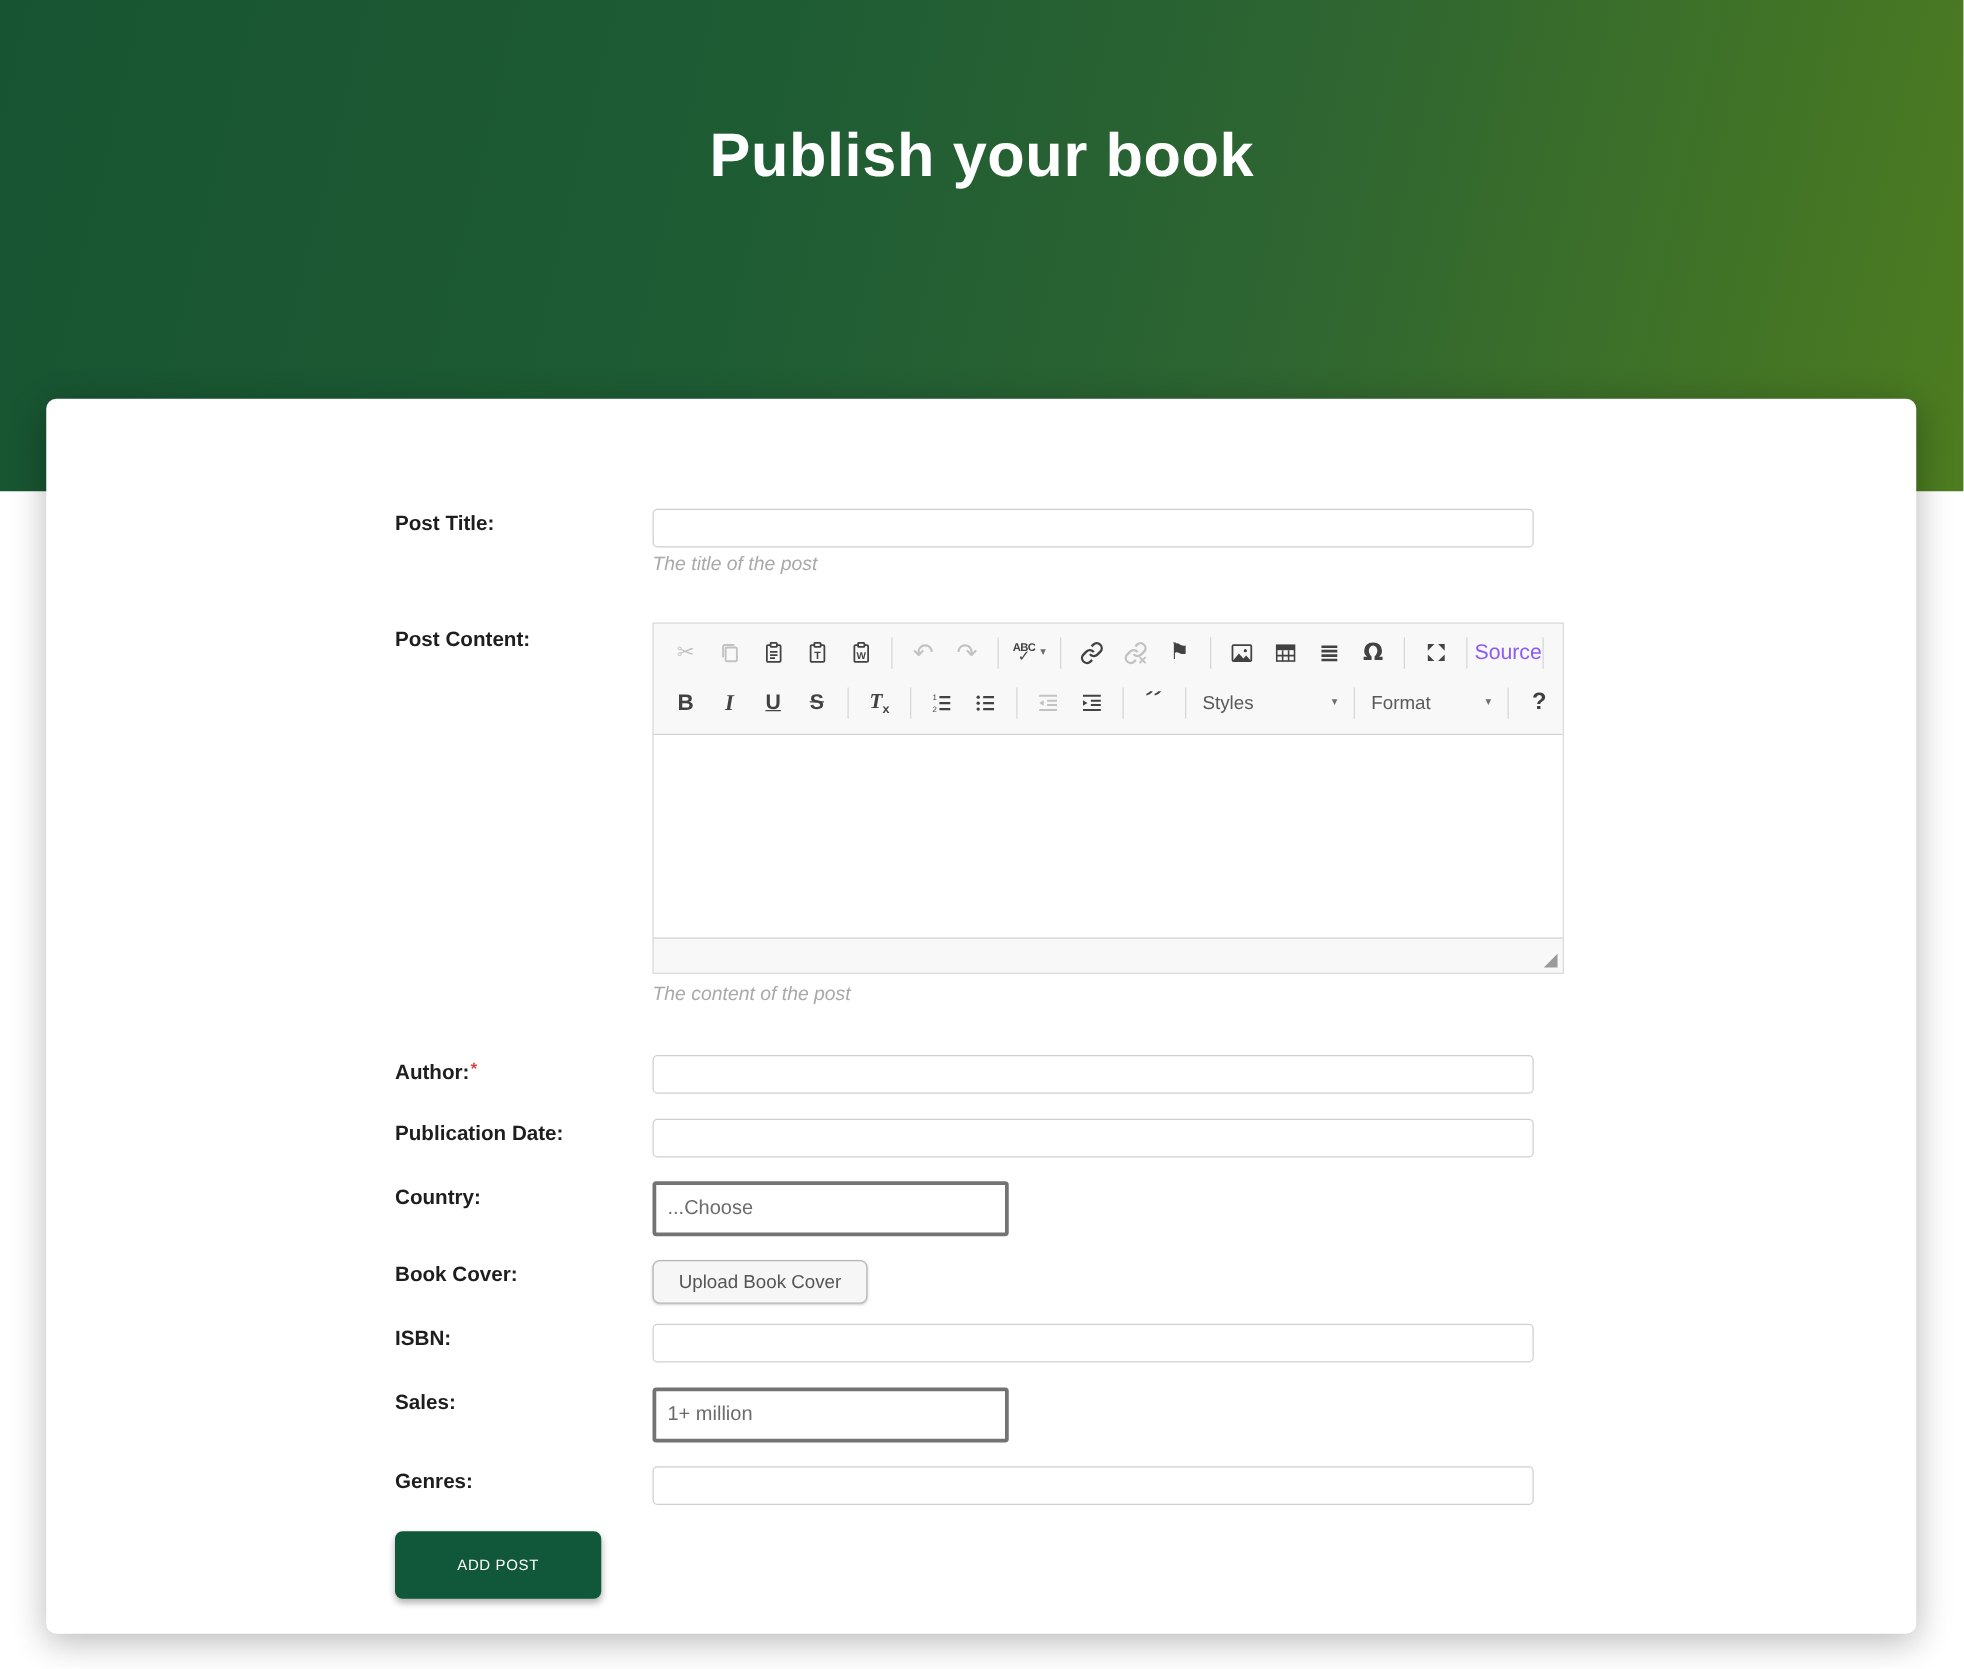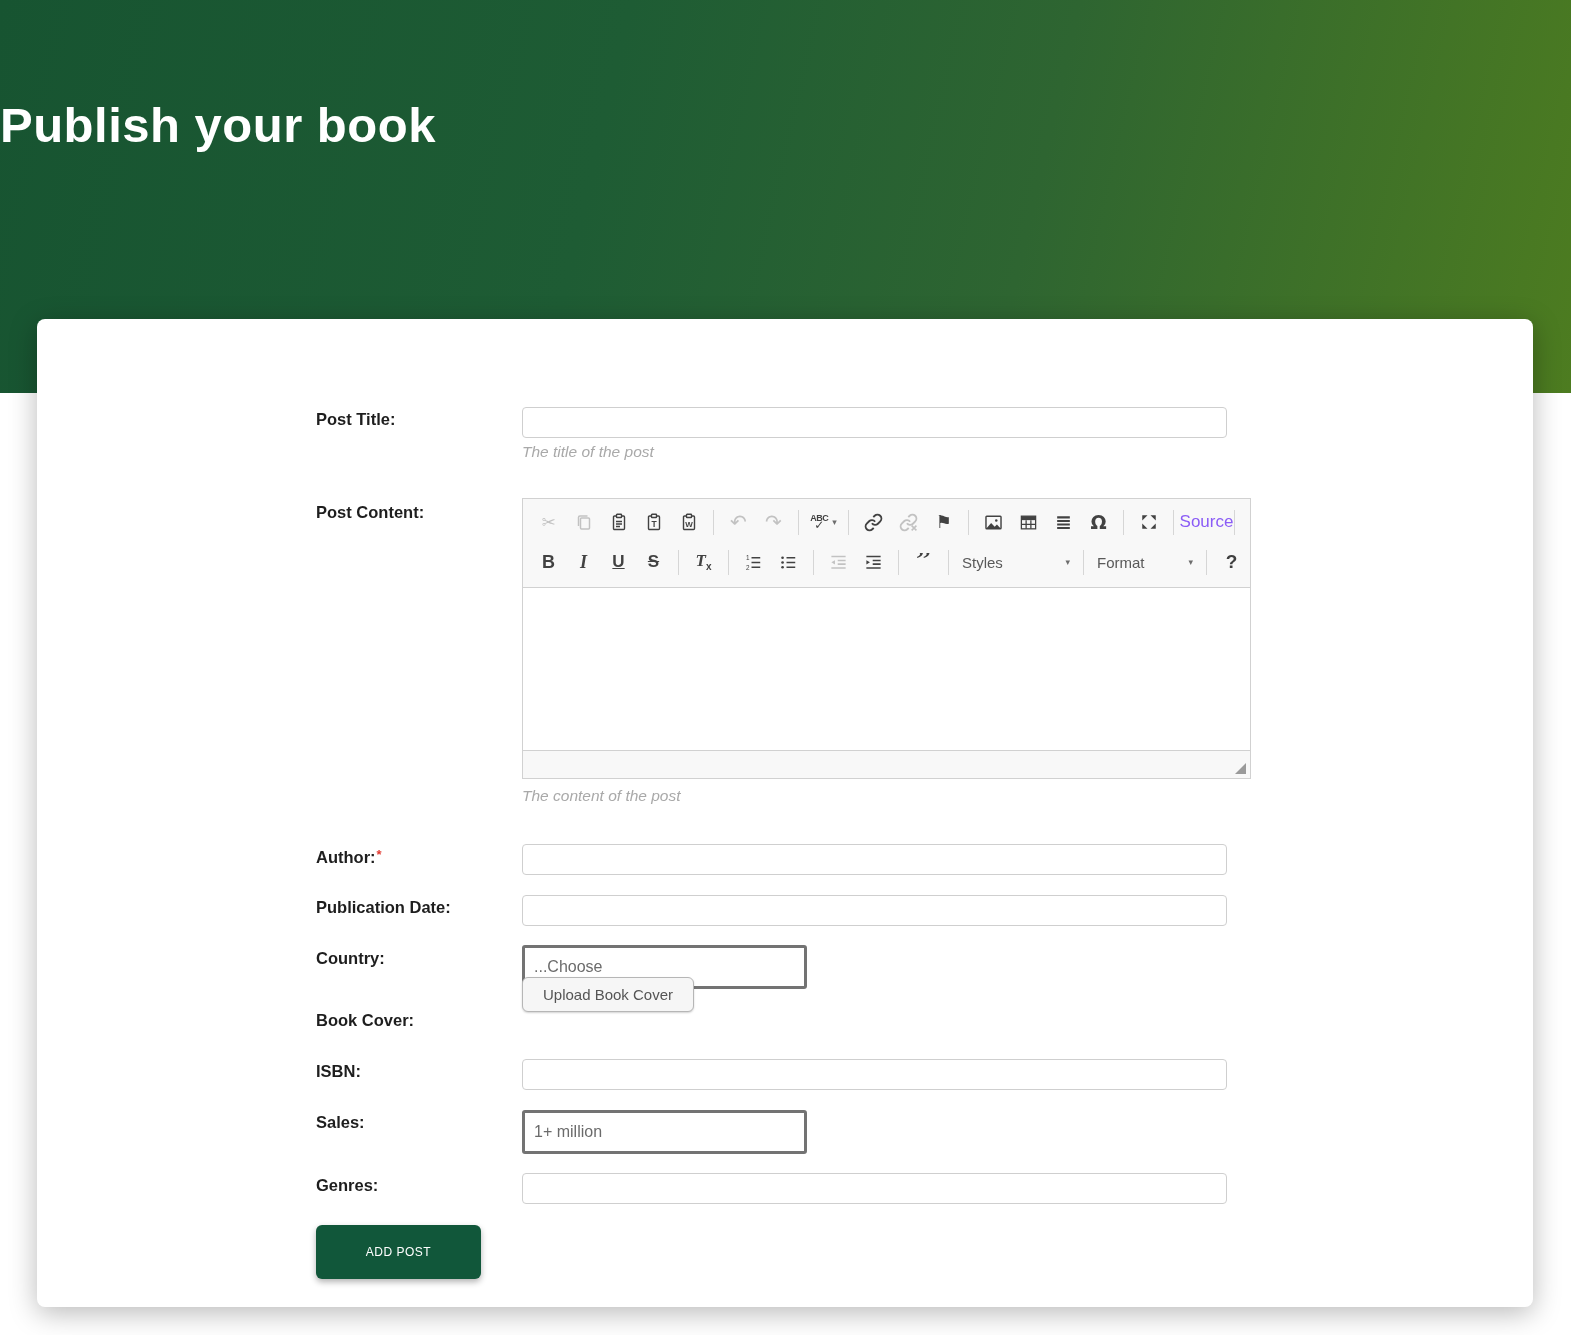--- a/index.html
+++ b/index.html
@@ -1,20 +1,20 @@
 <!DOCTYPE html>
 <html><head>
 <meta charset="utf-8">
 <style>
   html,body{margin:0;padding:0;background:#fff;}
   .page{position:relative;width:1571px;height:1335px;overflow:hidden;
         font-family:"Liberation Sans",sans-serif;background:#fff;}
   .hero{position:absolute;left:0;top:0;width:100%;height:393px;
         background:linear-gradient(103deg,#175431 0%,#1e5c34 38%,#2e6531 65%,#4d7c20 100%);}
-  .hero h1{margin:0;padding-top:97px;color:#ffffff;
+  .hero h1{margin:0;padding-top:97px;text-align:center;color:#ffffff;
            font-size:49px;font-weight:bold;letter-spacing:.5px;}
   .card{position:absolute;left:37px;top:319px;width:1496px;height:988px;background:#fff;
         border-radius:8px;box-shadow:0 6px 28px rgba(0,0,0,.28);}
   .lbl{position:absolute;left:279px;font-size:16.5px;font-weight:bold;color:#1e1e1e;white-space:nowrap;}
   .req{color:#e23b32;font-size:13px;vertical-align:4px;margin-left:1px;}
   .inp{position:absolute;left:485px;width:705px;height:31px;border:1px solid #cfcfcf;border-radius:4px;
        background:#fff;box-sizing:border-box;font-size:15px;padding:0 8px;outline:none;
        font-family:"Liberation Sans",sans-serif;}
   .helper{position:absolute;left:485px;font-style:italic;color:#a9a9a9;font-size:15.5px;}
   .selectbox{position:absolute;left:485px;width:285px;height:44px;border:3px solid #737373;border-radius:3px;
@@ -264,21 +264,21 @@
 
     <div class="lbl" style="top:579px">Publication Date:</div>
     <input class="inp" style="top: 576px;" type="text" value="">
 
     <div class="lbl" style="top:630px">Country:</div>
     <div class="selectbox" style="top:626px">
       <span>...Choose</span>
     </div>
 
     <div class="lbl" style="top:692px">Book Cover:</div>
-    <div class="upload-btn" style="top:658px">
+    <div class="upload-btn" style="top:689px">
       <span>Upload Book Cover</span>
     </div>
 
     <div class="lbl" style="top:743px">ISBN:</div>
     <input class="inp" style="top: 740px;" type="text" value="">
 
     <div class="lbl" style="top:794px">Sales:</div>
     <div class="selectbox" style="top:791px">
       <span>1+ million</span>
     </div>

